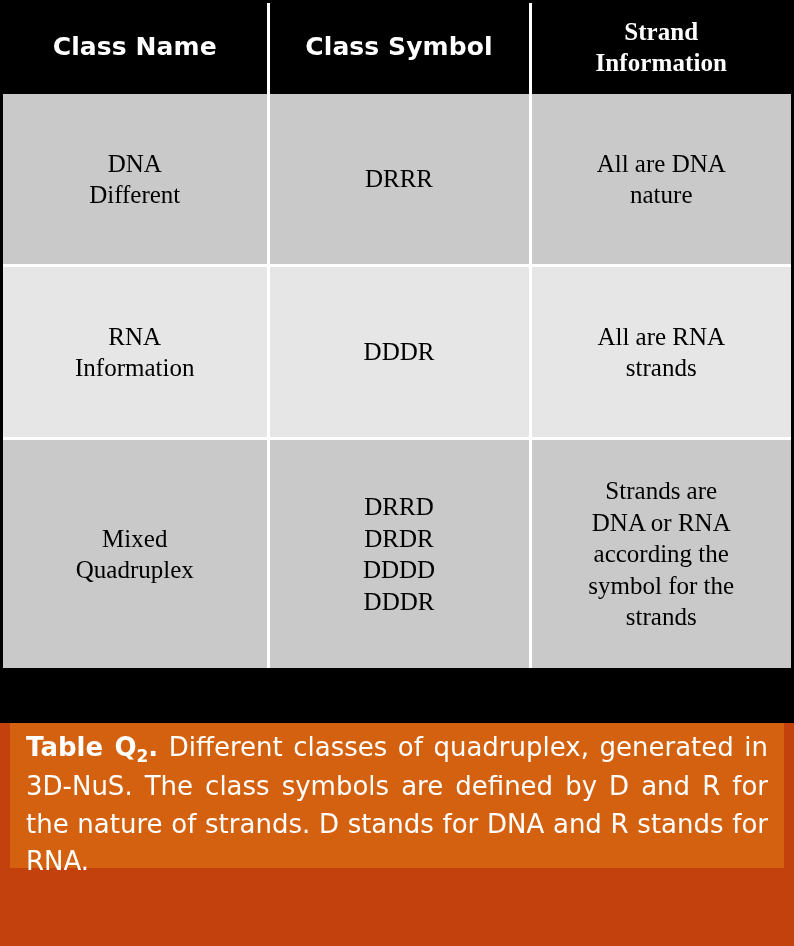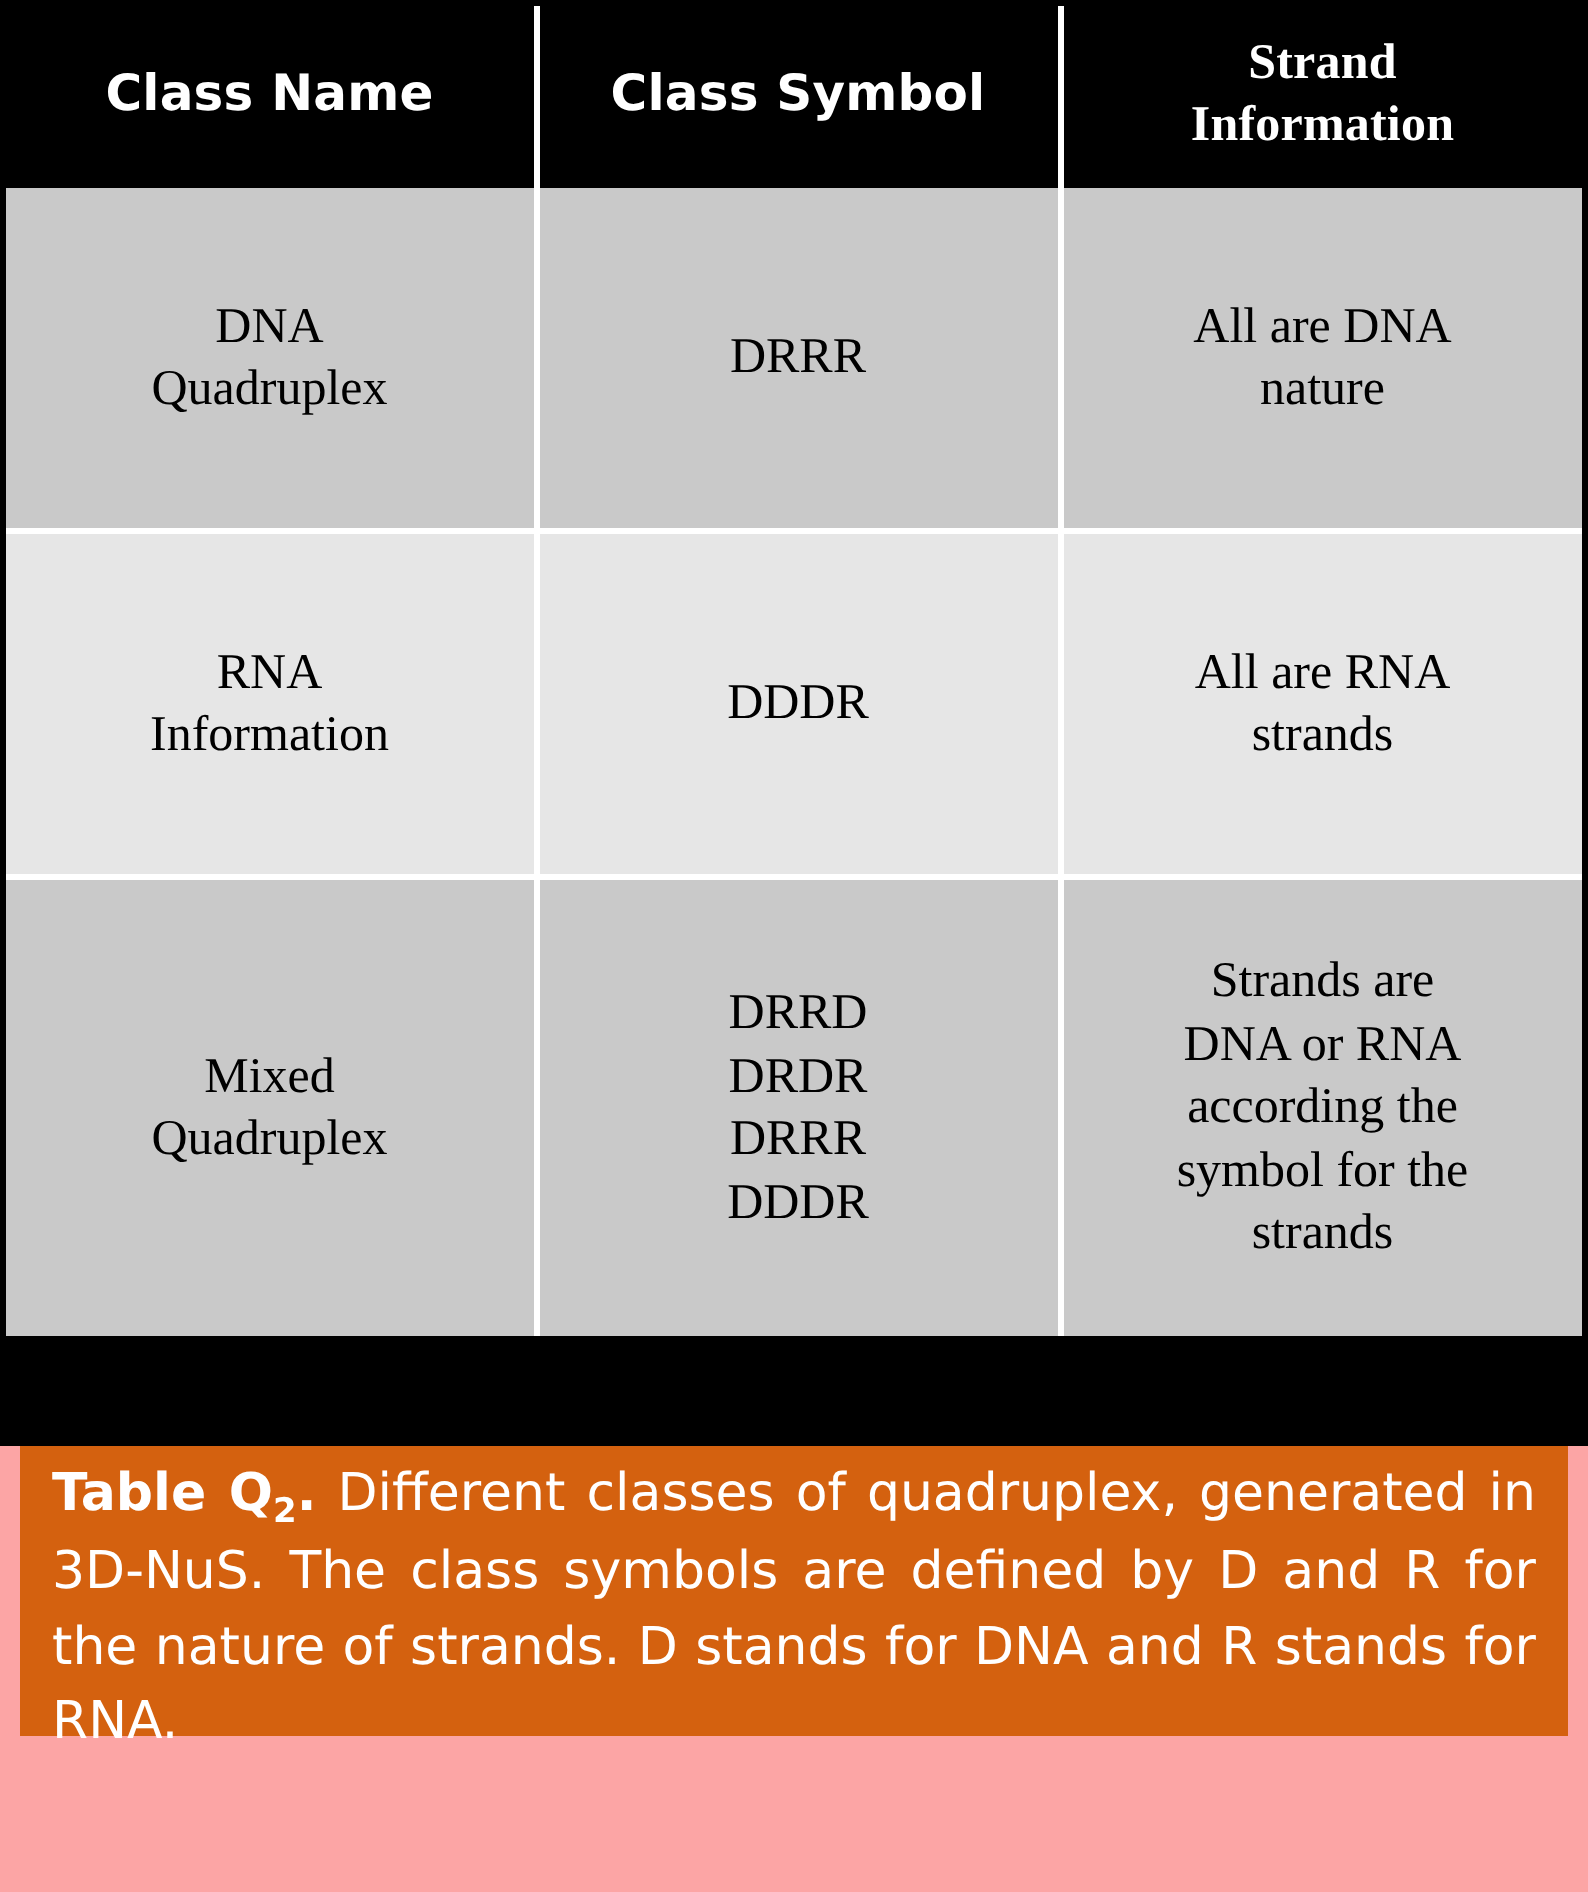--- a/index.html
+++ b/index.html
@@ -11,21 +11,21 @@
     width: 794px;
     height: 946px;
     font-family: "DejaVu Sans", sans-serif;
     overflow: hidden;
   }
 
   .page {
     position: relative;
     width: 794px;
     height: 946px;
-    background: #fca5a5;
+    background: #c2410c;
     box-sizing: border-box;
     padding: 0;
   }
 
   
   .table-frame {
     position: absolute;
     left: 0;
     top: 0;
     width: 794px;
@@ -127,38 +127,38 @@
         <tr>
           <th>Class Name</th>
           <th>Class Symbol</th>
           <th class="last multiline">Strand
 Information</th>
         </tr>
       </thead>
       <tbody>
         <tr class="shade-dark row1">
           <td class="multiline">DNA
-Quadruplex</td>
+Different</td>
           <td class="multiline">DRRR</td>
           <td class="last multiline">All are DNA
 nature</td>
         </tr>
         <tr class="shade-light row2">
           <td class="multiline">RNA
 Information</td>
           <td class="multiline">DDDR</td>
           <td class="last multiline">All are RNA
 strands</td>
         </tr>
         <tr class="shade-dark row3">
           <td class="multiline">Mixed
 Quadruplex</td>
           <td class="multiline">DRRD
 DRDR
-DRRR
+DDDD
 DDDR</td>
           <td class="last multiline">Strands are
 DNA or RNA
 according the
 symbol for the
 strands</td>
         </tr>
       </tbody>
     </table>
   </div>

